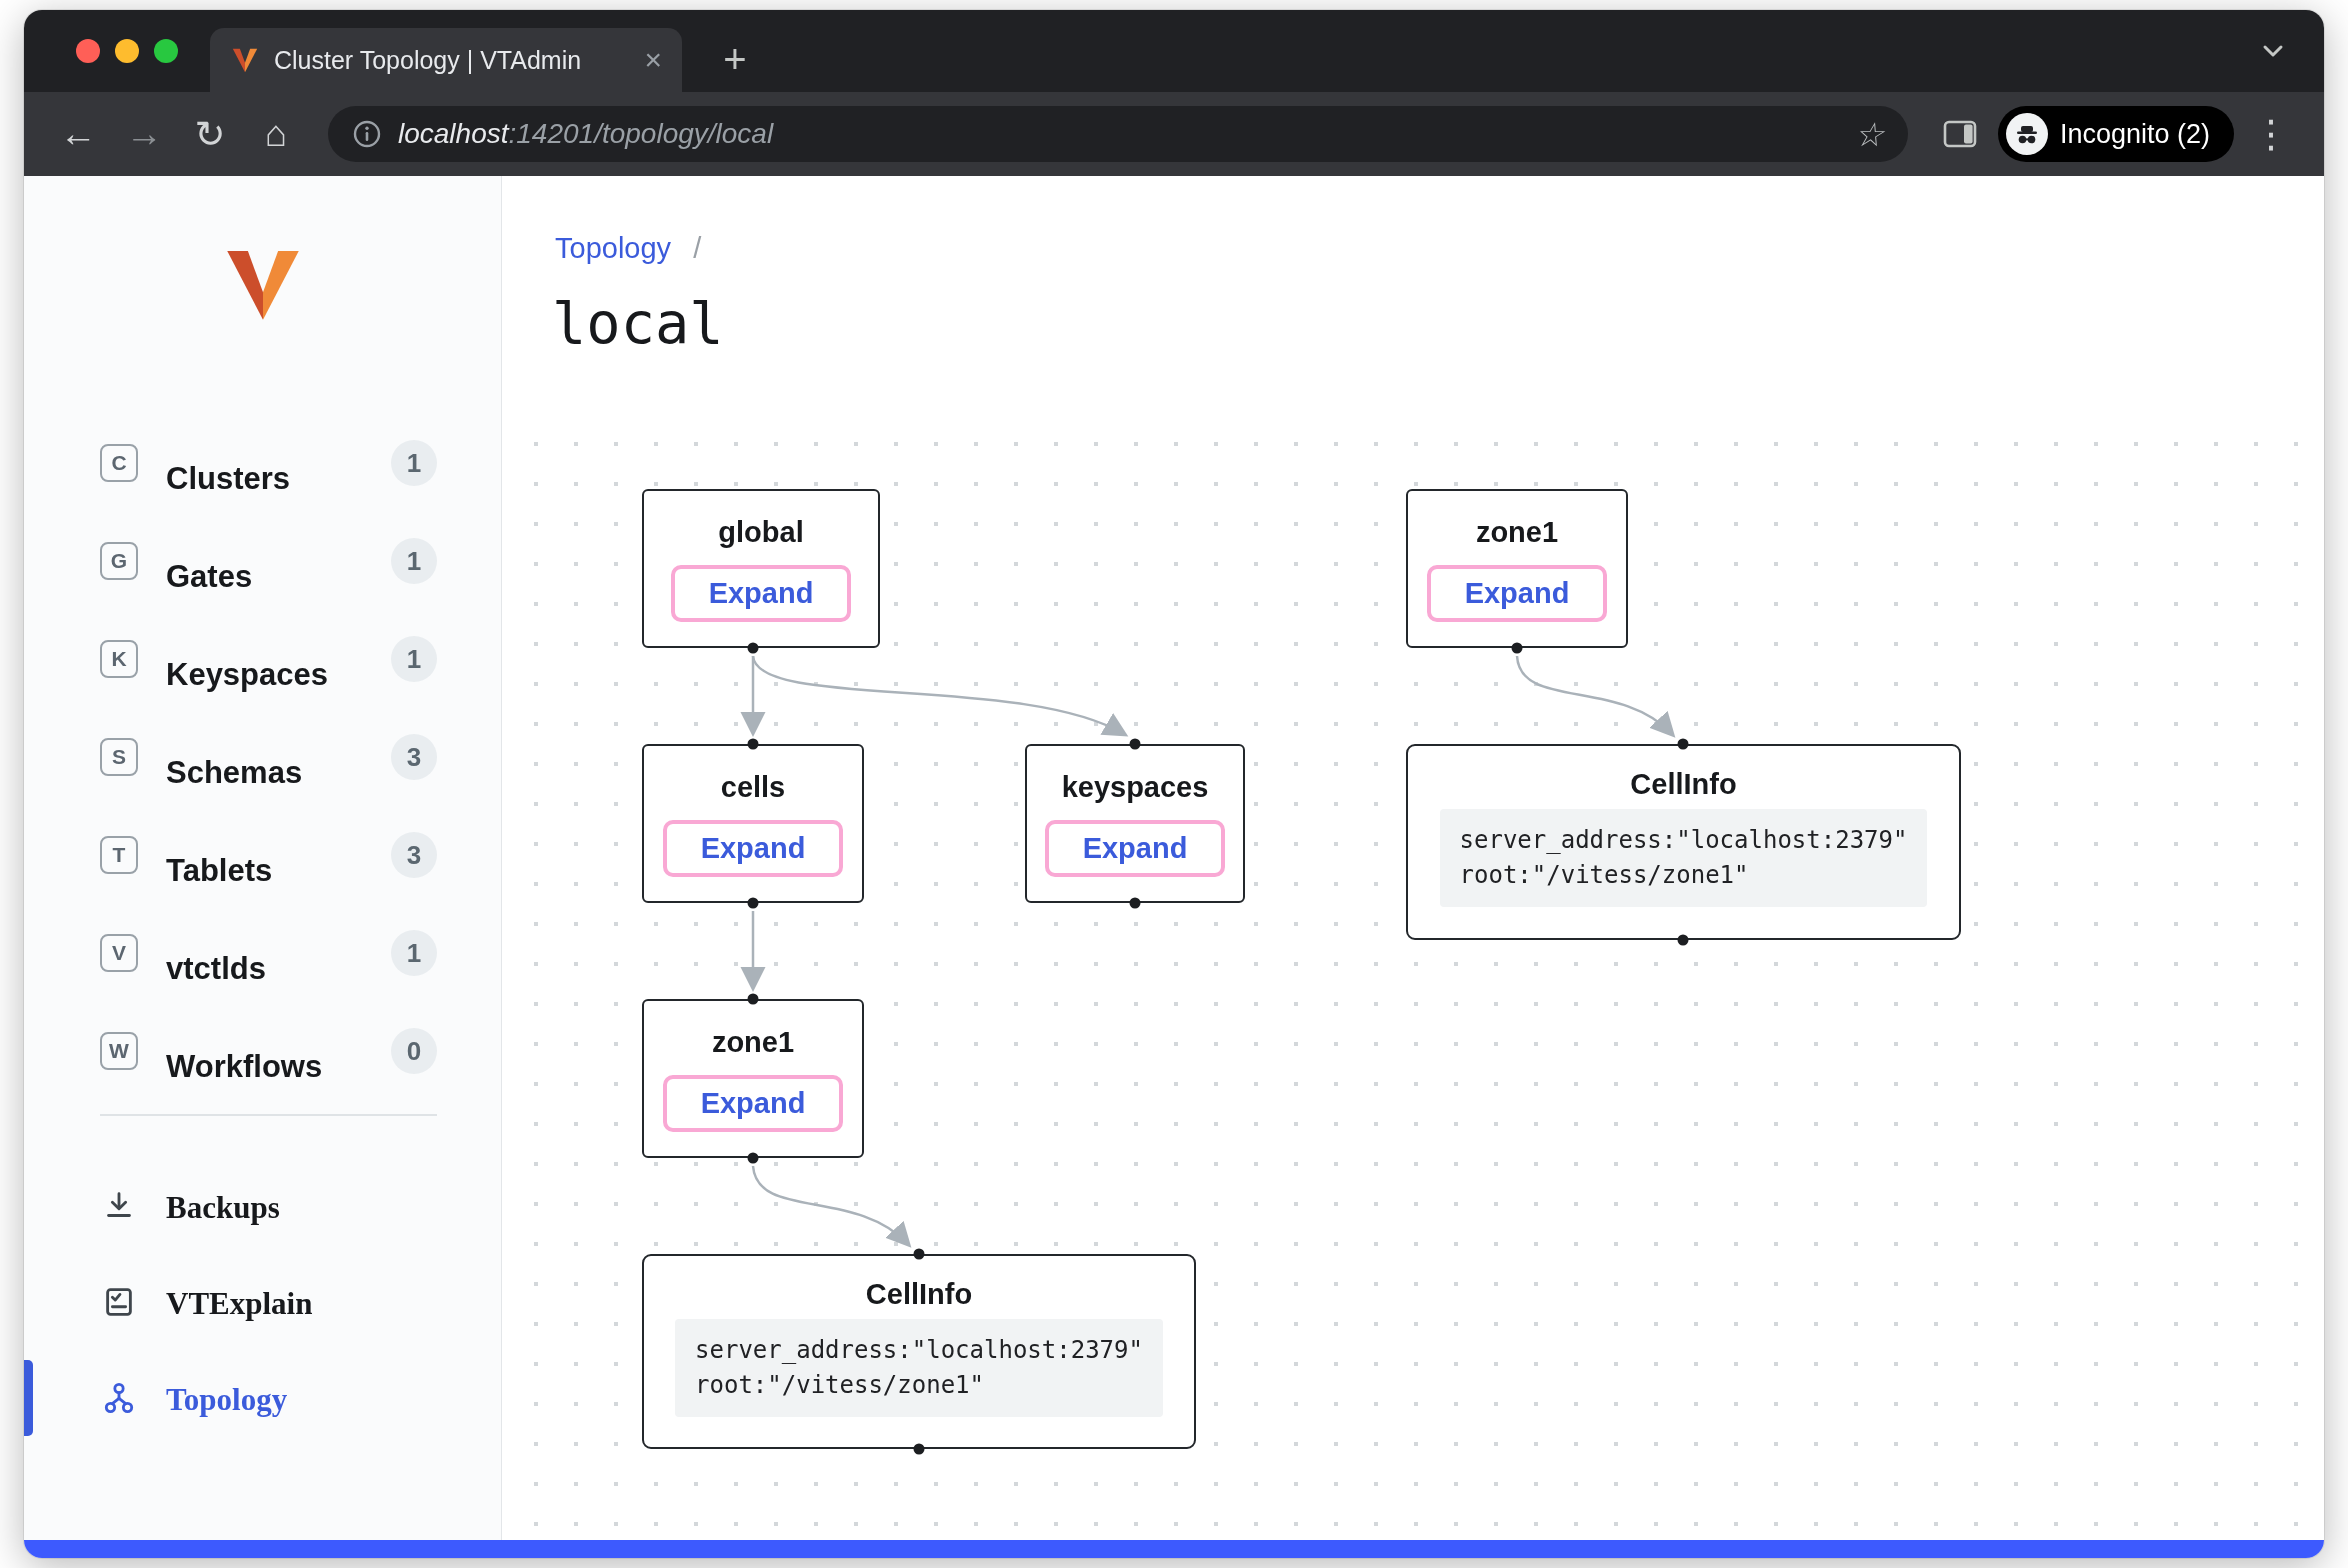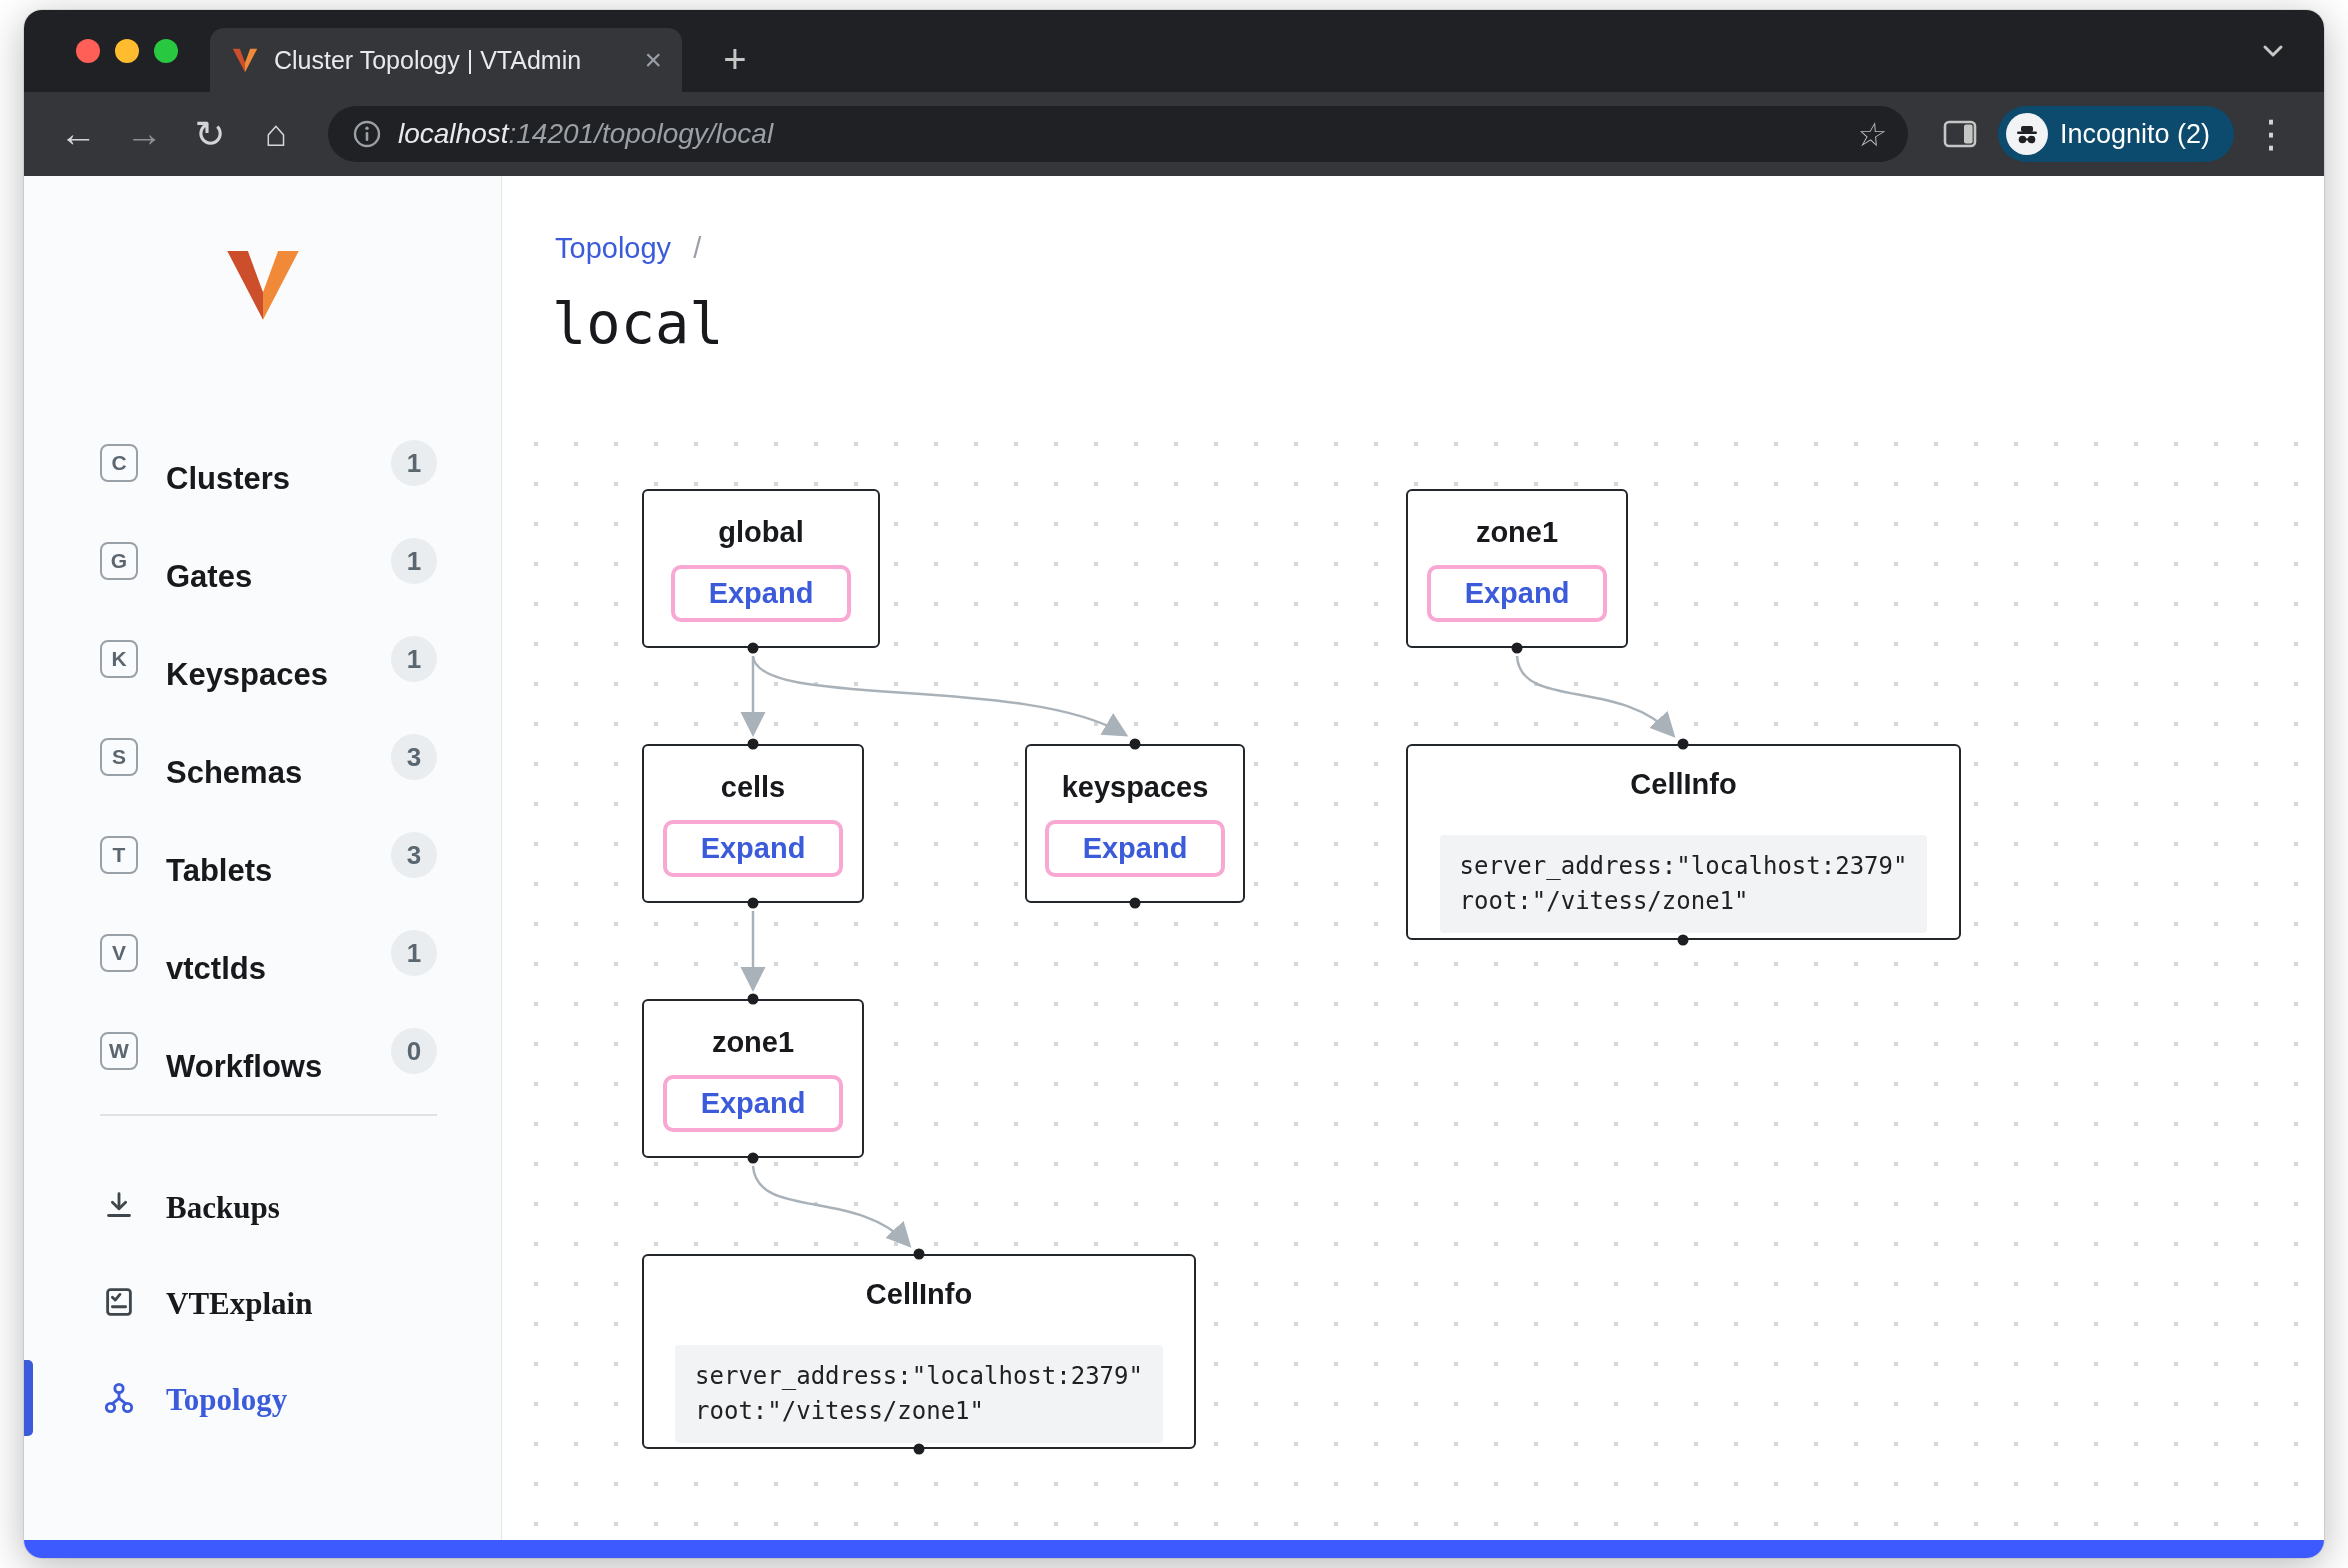--- a/index.html
+++ b/index.html
@@ -28,21 +28,21 @@
   .toolbar { height:84px; background:#35363a; display:flex; align-items:center;
              padding:0 26px; gap:10px; }
   .navbtn { width:56px; height:56px; display:grid; place-items:center;
             font-size:37px; color:#d2d4d6; border-radius:50%; }
   .navbtn.fwd { color:#8b8f93; }
   .omnibox { flex:1; height:56px; background:#202124; border-radius:28px;
              display:flex; align-items:center; gap:16px; padding:0 24px; margin:0 14px;
              font-size:28px; color:#9aa0a6;font-style:italic; }
   .url-host { color:#e8eaed; }
   .star { margin-left:auto; font-size:33px; color:#b9bcbe; }
-  .incog-pill { height:56px; border-radius:28px; background:#0c4a6e; display:flex;
+  .incog-pill { height:56px; border-radius:28px; background:#000000; display:flex;
                 align-items:center; gap:12px; padding:0 24px 0 8px; color:#fff;
                 font-size:27px; white-space:nowrap; }
   .incog-circle { width:42px; height:42px; border-radius:50%; background:#f1f3f4;
                   display:grid; place-items:center; }
   .menu-dots { font-size:38px; color:#d2d4d6; padding:0 8px; }
 
   
   .content { position:absolute; top:166px; bottom:18px; left:0; right:0; display:flex; }
   .footer-bar { position:absolute; left:0; right:0; bottom:0; height:18px; background:#3d5afe; }
 
@@ -81,21 +81,21 @@
              background-size:40px 40px; background-position:14px 18px; }
   .edges { position:absolute; inset:0; z-index:2; pointer-events:none; }
 
   .node { position:absolute; z-index:1; background:#fff; border:2.5px solid #23272b;
           border-radius:6px; display:flex; flex-direction:column; align-items:center;
           justify-content:center; gap:16px; }
   .node-title { font-size:29px; font-weight:700; color:#17191c; }
   .expand-btn { background:#fff; border:4px solid #f9a8d4; border-radius:10px;
                 color:#3b5bdb; font-family:"Liberation Sans",sans-serif;
                 font-size:29px; font-weight:700; padding:8px 34px; cursor:pointer; }
-  .cellinfo { justify-content:flex-start; padding-top:22px; gap:34px; }
+  .cellinfo { justify-content:flex-start; padding-top:22px; gap:8px;border-radius:9px; }
   .code-block { background:#f1f3f4; border-radius:4px; padding:14px 20px;
                 font-family:"DejaVu Sans Mono", monospace; font-size:24px;
                 color:#202124; line-height:1.45; white-space:nowrap; }
 
   .n-global   { left:140px; top:83px;  width:238px; height:159px; }
   .n-zone1t   { left:904px; top:83px;  width:222px; height:159px; }
   .n-cells    { left:140px; top:338px; width:222px; height:159px; }
   .n-keysp    { left:523px; top:338px; width:220px; height:159px; }
   .n-cir      { left:904px; top:338px; width:555px; height:196px; }
   .n-zone1l   { left:140px; top:593px; width:222px; height:159px; }

